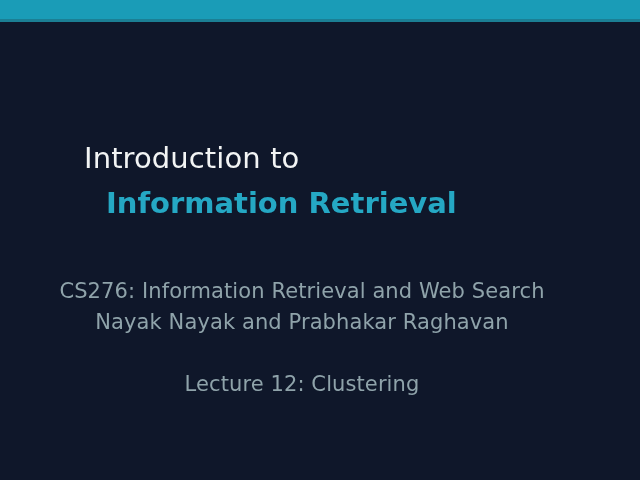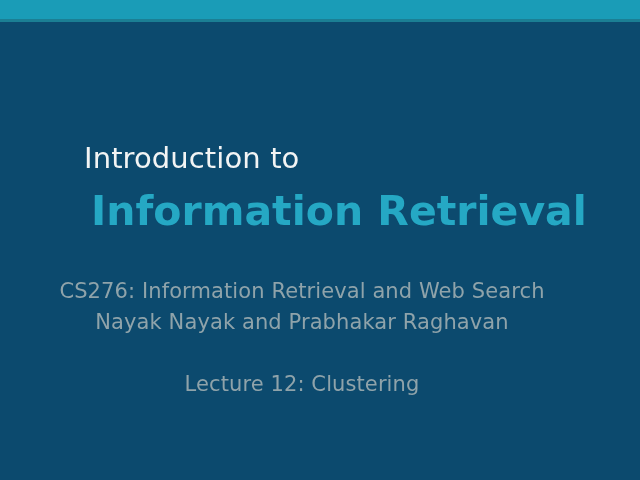--- a/index.html
+++ b/index.html
@@ -11,21 +11,21 @@
     width: 640px;
     height: 480px;
     overflow: hidden;
     font-family: "DejaVu Sans", "Liberation Sans", sans-serif;
   }
 
   .slide {
     position: relative;
     width: 640px;
     height: 480px;
-    background: #0c4a6e;
+    background: #0f172a;
     overflow: hidden;
     box-sizing: border-box;
   }
 
   
   .accent-bar {
     position: absolute;
     top: 0;
     left: 0;
     width: 640px;
@@ -55,23 +55,23 @@
     padding-left: 84px;
     font-size: 29px;
     font-weight: 400;
     line-height: 38px;
     color: #F2F4F4;
     letter-spacing: 0.1px;
     white-space: nowrap;
   }
 
   .title-main {
-    margin: 8px;
-    padding-left: 83px;
-    font-size: 41px;
+    margin: 0;
+    padding-left: 106px;
+    font-size: 29px;
     font-weight: 700;
     line-height: 52px;
     color: #25A8C4;
     letter-spacing: 0.0px;
     white-space: nowrap;
   }
 
   
   .subtitle-block {
     position: absolute;

